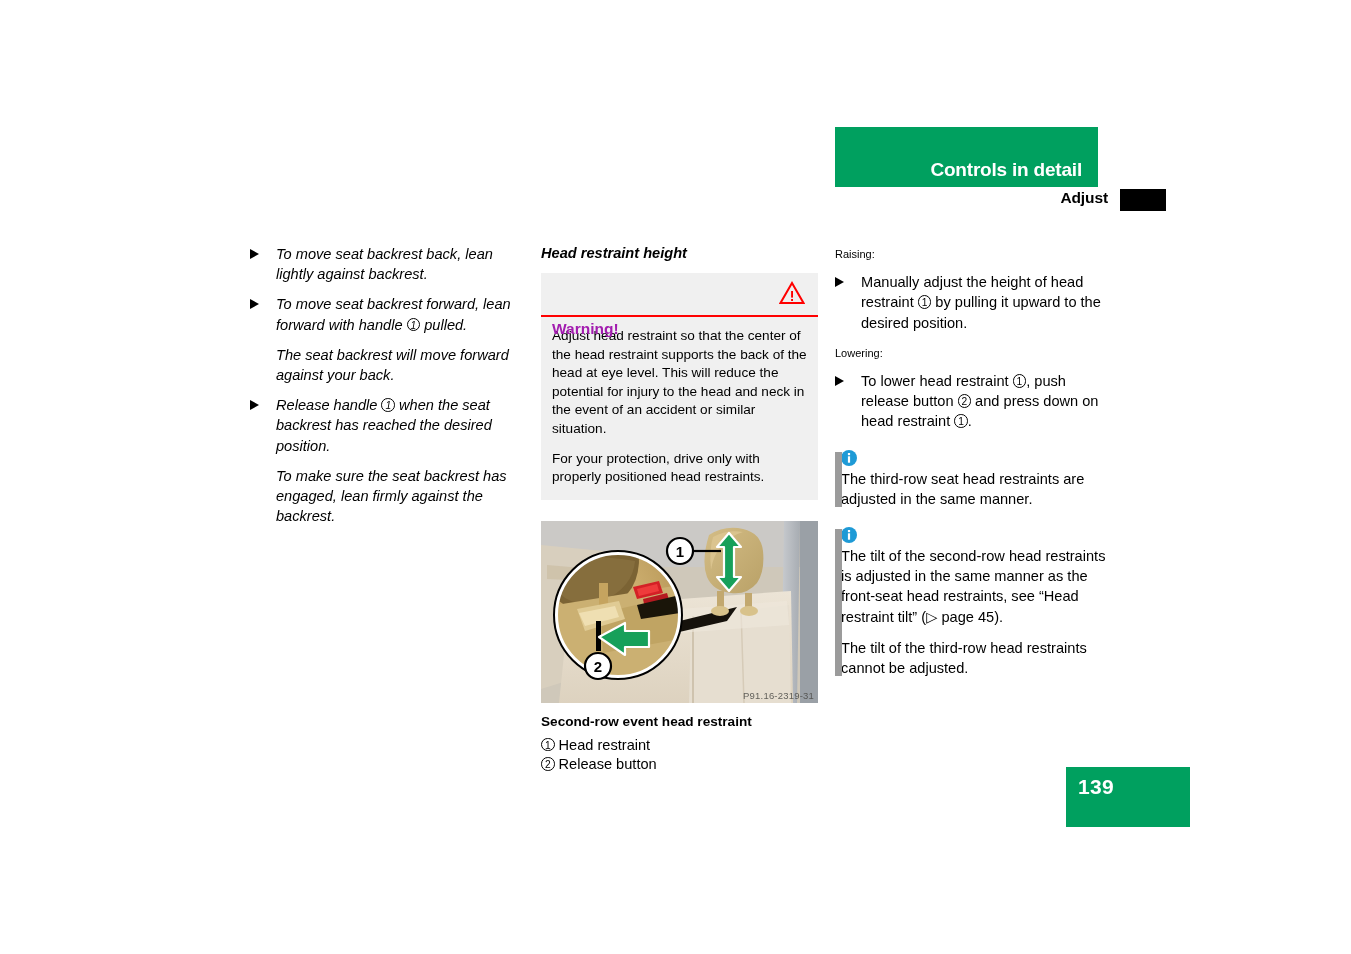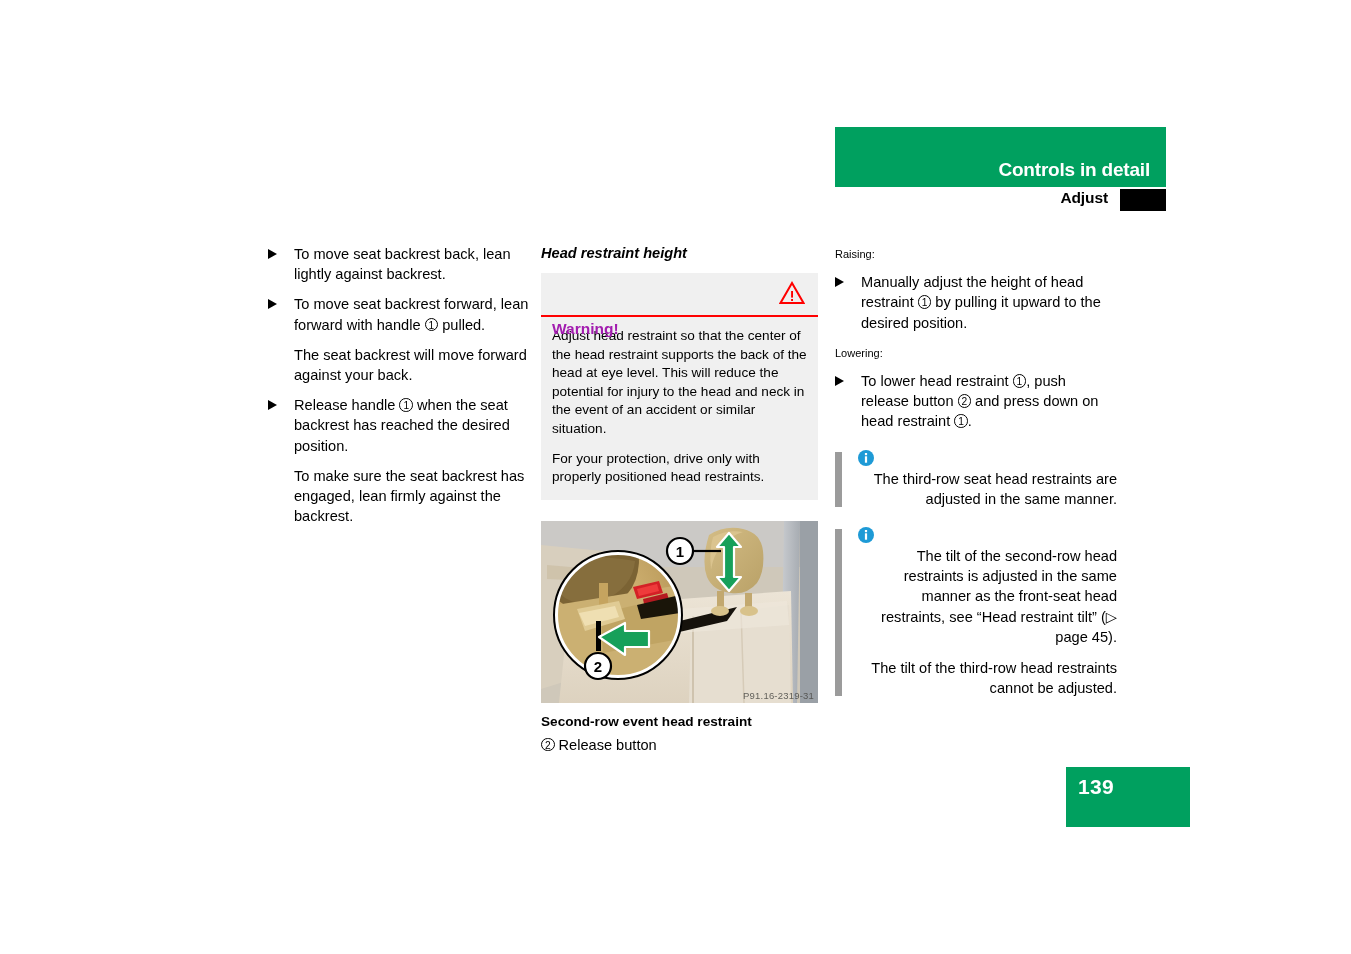--- a/index.html
+++ b/index.html
@@ -14,21 +14,21 @@
     font-family: "Liberation Sans", sans-serif;
     color: #000000;
     overflow: hidden;
   }
 
   
   #header-green-bar {
     position: absolute;
     left: 835px;
     top: 127px;
-    width: 331px;
+    width: 263px;
     height: 60px;
     background: #00a05f;
   }
   #header-title {
     position: absolute;
     right: 16px;
     bottom: 6px;
     color: #ffffff;
     font-size: 19px;
     font-weight: bold;
@@ -58,21 +58,21 @@
     width: 46px;
     height: 22px;
     background: #000000;
   }
 
   
   .column {
     position: absolute;
     top: 244px;
   }
-  #col-left  { left: 268px; width: 282px; }
+  #col-left  { left: 250px; width: 282px; font-style: italic; }
   #col-mid   { left: 541px; width: 292px; }
   #col-right { left: 835px; width: 282px; }
   .bullet-item {
     position: relative;
     padding-left: 26px;
     font-size: 14.6px;
     line-height: 20.2px;
     margin: 0 0 10px 0;
   }
   .bullet-item .tri {
@@ -190,24 +190,23 @@
   .legend-row {
     font-size: 14.6px;
     line-height: 19.5px;
     margin-bottom: 0px;
   }
   .legend-row .cn { margin-right: 4px; }
 
   
   .note-box {
     position: relative;
-    padding-left: 23px;
+    padding-left: 6px;
     margin-top: 18px;
     margin-bottom: 4px;
-    text-align: right;
   }
   .note-box .note-bar {
     position: absolute;
     left: 0px;
     top: 2px;
     bottom: 2px;
     width: 7px;
     background: #9b9b9b;
   }
   .note-icon {
@@ -373,20 +372,21 @@
         <circle cx="77" cy="94" r="62" fill="none" stroke="#ffffff" stroke-width="4"></circle>
         <circle cx="77" cy="94" r="64" fill="none" stroke="#000000" stroke-width="2"></circle>
 
         <circle cx="57" cy="145" r="13" fill="#ffffff" stroke="#000000" stroke-width="2.2"></circle>
         <text x="57" y="150.5" font-family="Liberation Sans, sans-serif" font-size="15" font-weight="bold" text-anchor="middle" fill="#000">2</text>
       </svg>
       <div id="figure-photo-id">P91.16-2319-31</div>
     </div>
     <div id="figure-caption">Second-row event head restraint</div>
     <div id="figure-legend">
+        <div class="legend-row"><span class="cn">1</span><span>Head restraint</span></div>
         <div class="legend-row"><span class="cn">2</span><span>Release button</span></div>
       </div>
   </div>
 </div>
 
 <div class="column" id="col-right">
   <div class="plain-label">Raising:</div>
   <div class="bullet-item">
     <span class="tri"></span>
     <span id="raising-text">Manually adjust the height of head restraint <span class="cn">1</span> by pulling it upward to the desired position.</span>

